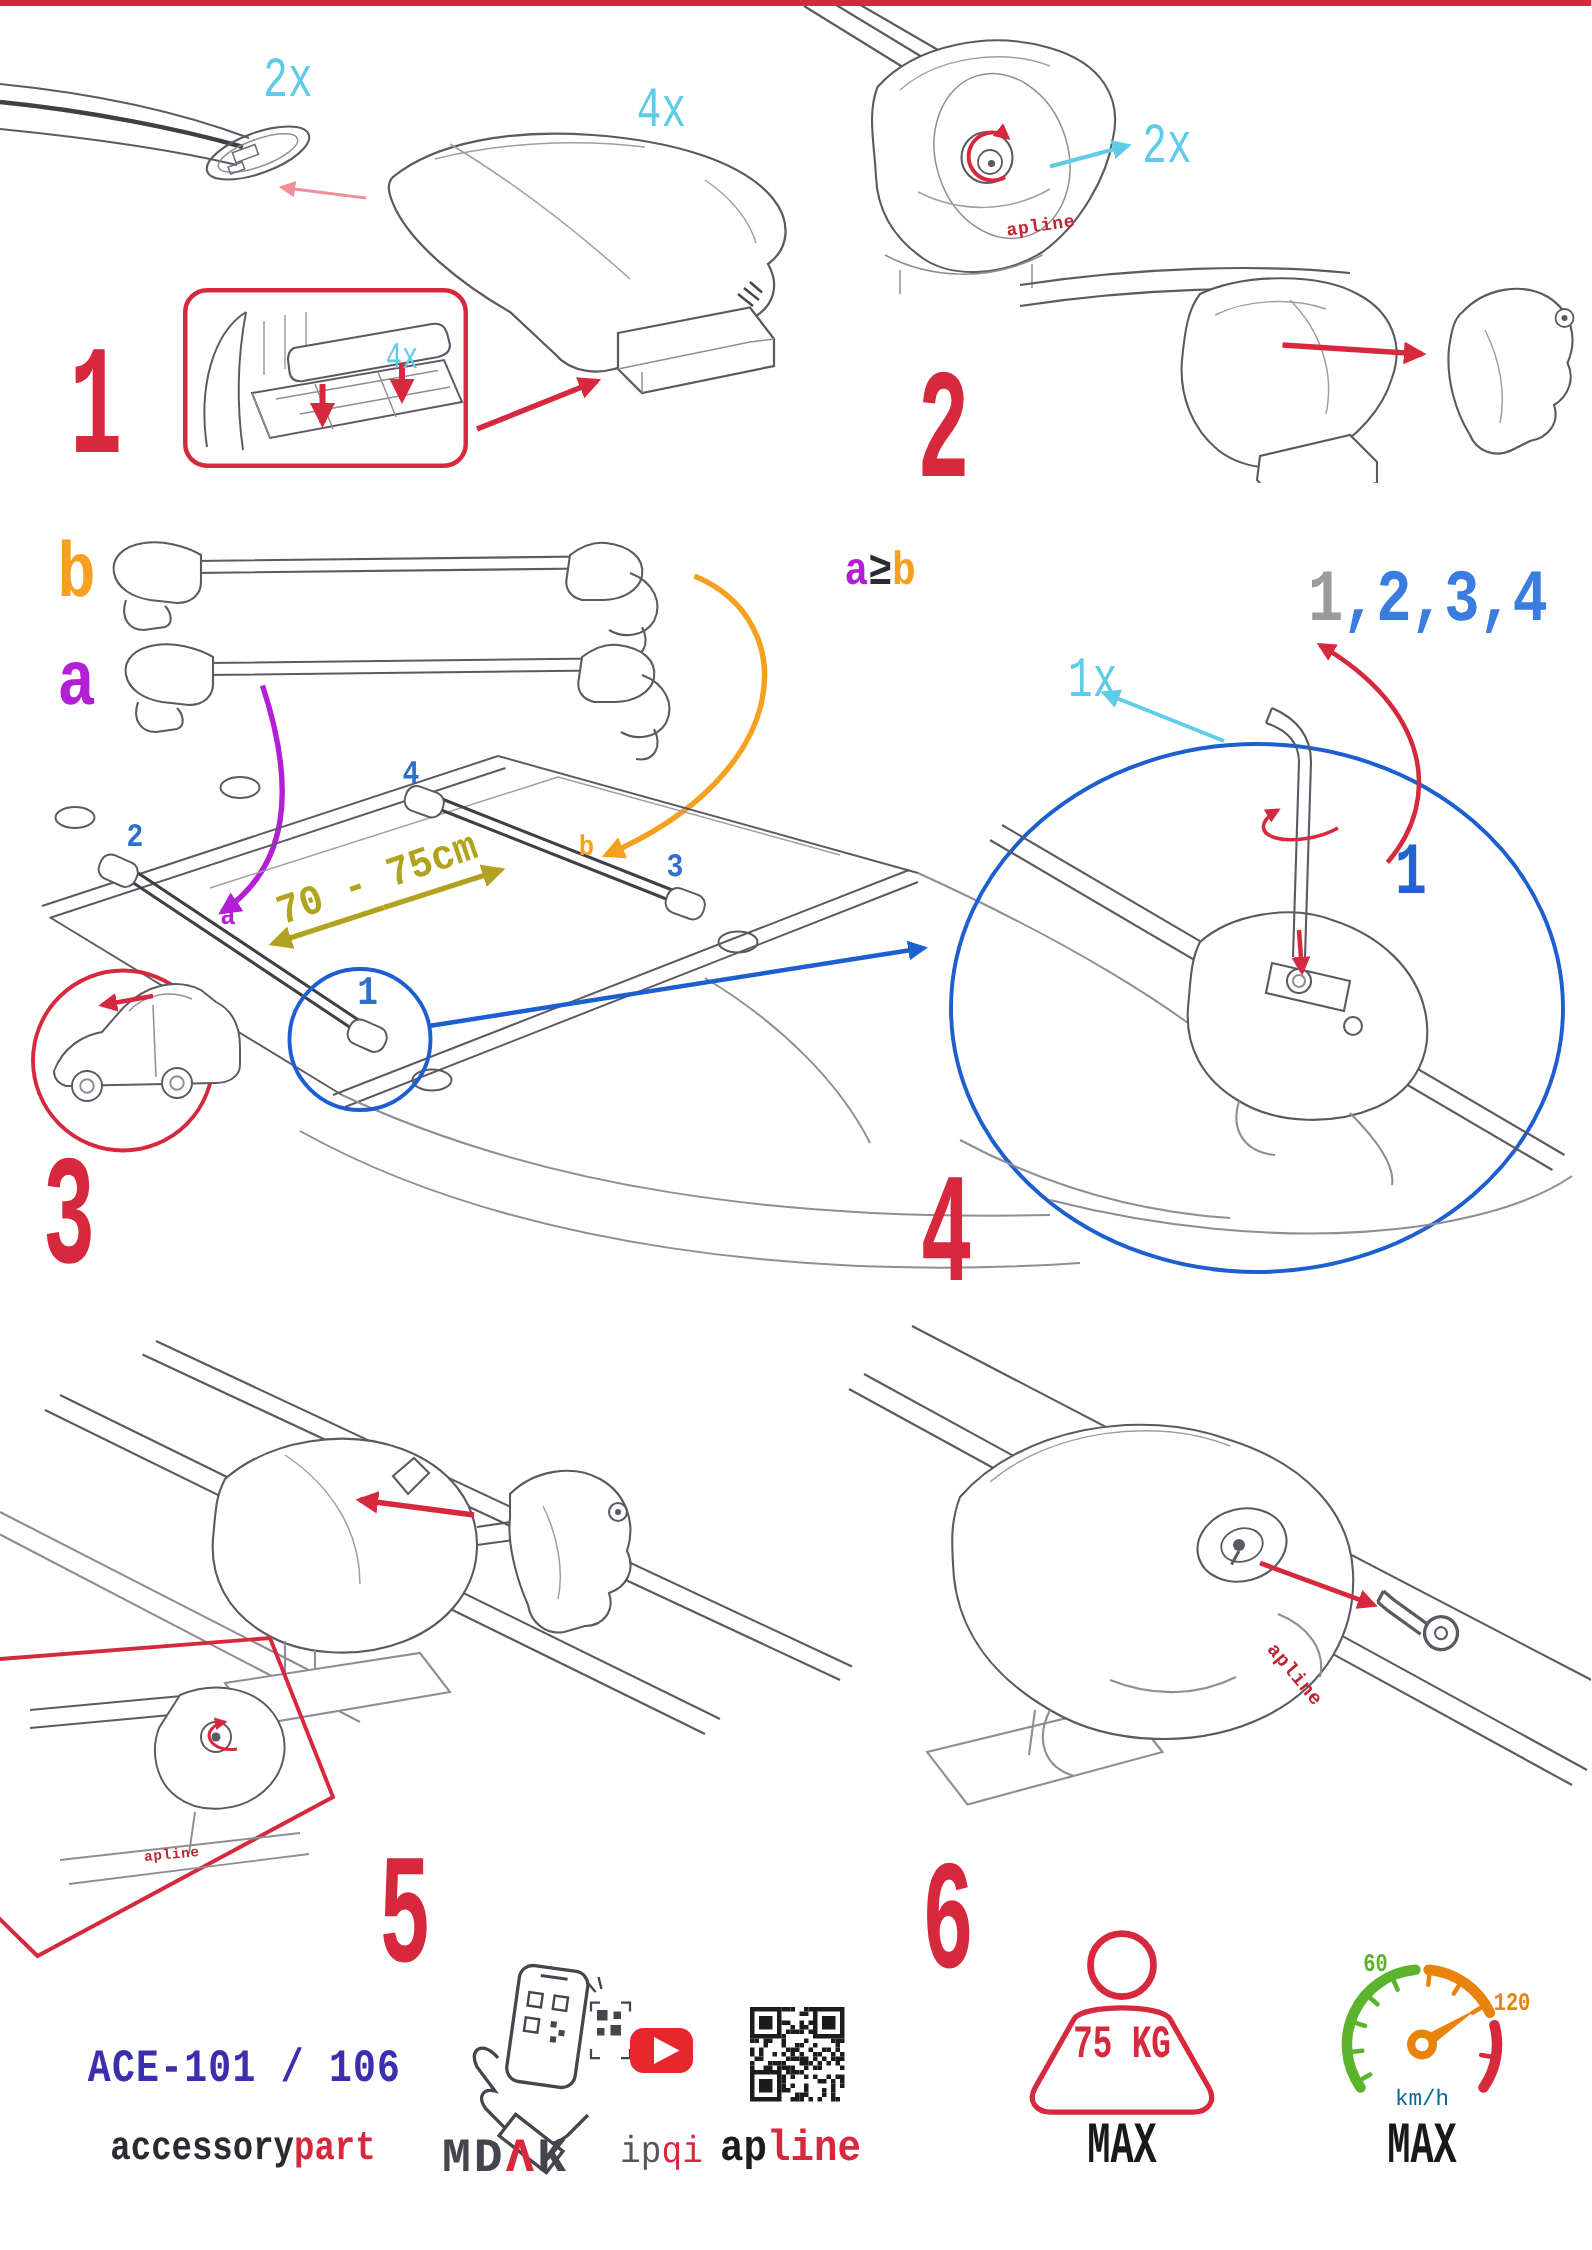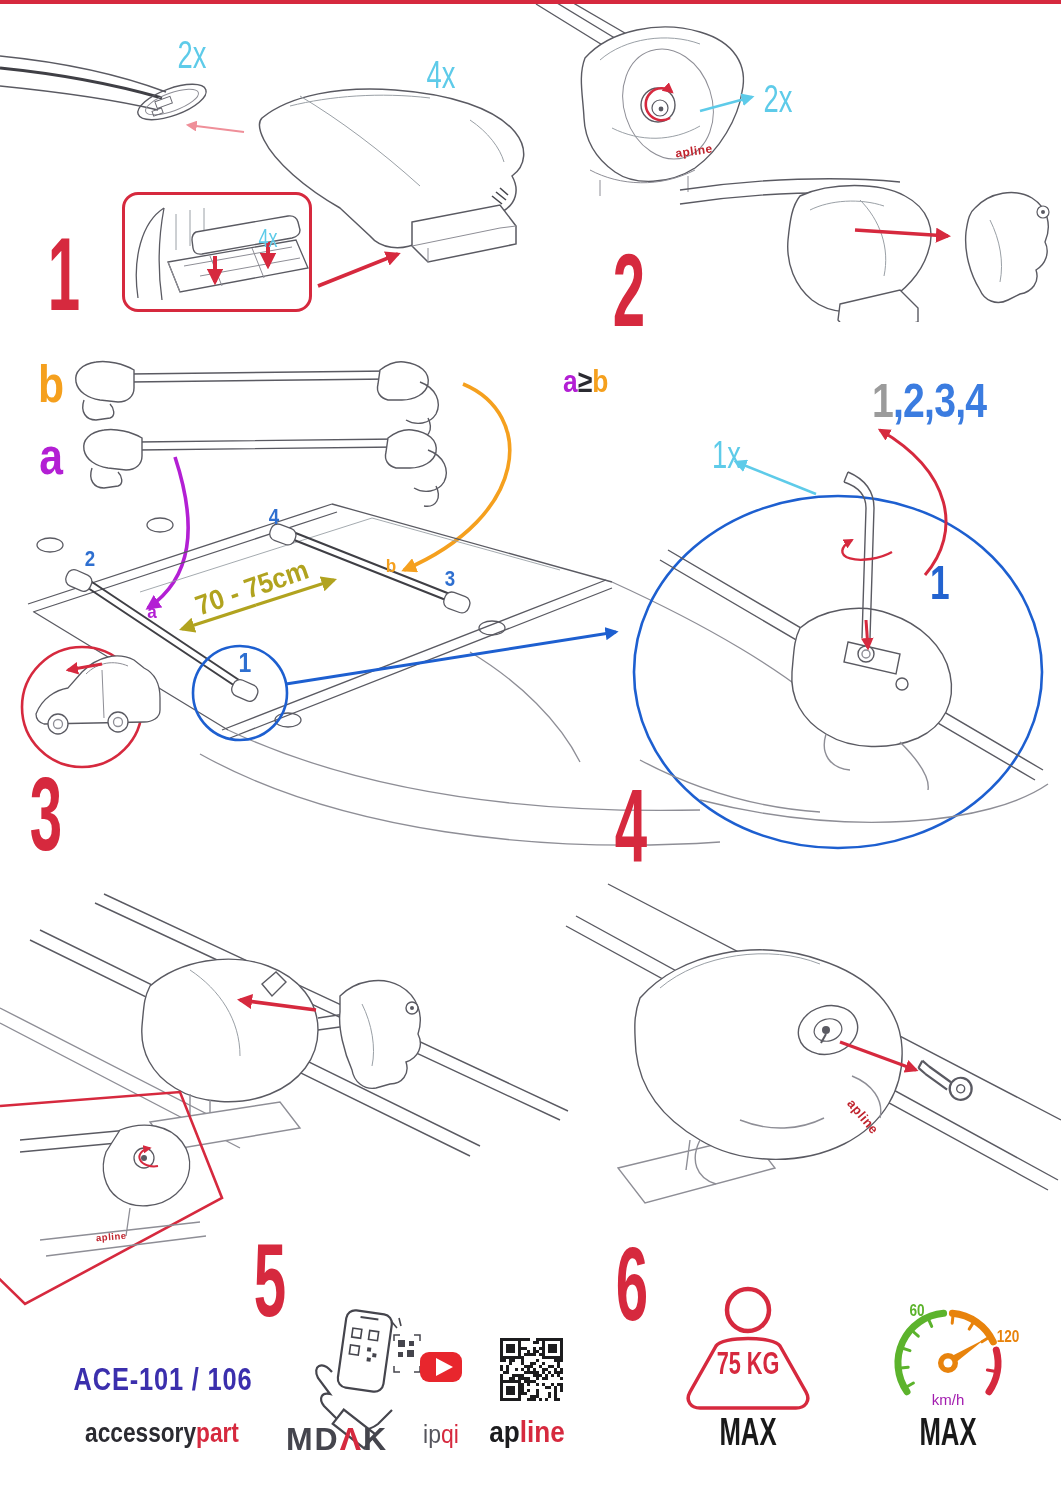--- a/index.html
+++ b/index.html
@@ -1,17 +1,17 @@
 <!DOCTYPE html>
 <html><head>
 <meta charset="utf-8">
 <style>
   html,body{margin:0;padding:0;background:#fff;}
   .page{position:relative;width:1061px;height:1500px;background:#ffffff;overflow:hidden;
-        font-family:Liberation Sans, sans-serif;}
+        font-family:Liberation Mono, monospace;}
   .page svg{position:absolute;left:0;}
   .ov{position:absolute;white-space:nowrap;line-height:1;}
   .ctr{transform:translateX(-50%);}
   .stepnum{font-size:104px;font-weight:700;color:#d6293e;transform:translateX(-50%) scaleX(.56);}
   .qty{font-size:38px;color:#5ecbe9;transform:translateX(-50%) scaleX(.72);}
   .qty-sm{font-size:25px;color:#5ecbe9;transform:translateX(-50%) scaleX(.72);}
   .barlabel{font-size:52px;font-weight:700;transform:translateX(-50%) scaleX(.82);}
   .c-purple{color:#b31fd4}.c-orange{color:#f5a01e}.c-gray{color:#9b9b9b}
   .c-red{color:#d6293e}.c-dark{color:#2b2b31}
   .c-green{color:#5cb32c}.c-amber{color:#e8830c}
@@ -24,21 +24,21 @@
   .distance{font-size:28px;font-weight:700;color:#b1a31f;transform:translateX(-50%) rotate(-19deg) scaleX(.92);}
   .aplogo{font-weight:700;color:#c0242e;letter-spacing:.5px;}
   .prodcode{font-size:31px;font-weight:700;color:#3b2fad;transform:translateX(-50%) scaleX(.82);letter-spacing:1px;}
   .accpart{font-size:27px;font-weight:700;transform:translateX(-50%) scaleX(.84);}
   .mdak{font-size:32px;font-weight:700;color:#45454d;letter-spacing:2px;transform:translateX(-50%);}
   .ipqi{font-size:25px;color:#55555d;transform:translateX(-50%) scaleX(.92);}
   .apline-big{font-size:29px;font-weight:700;transform:translateX(-50%) scaleX(.9);}
   .maxlbl{font-size:39px;font-weight:700;color:#191919;transform:translateX(-50%) scaleX(.66);}
   .kg{font-size:31px;font-weight:700;color:#d6293e;transform:translateX(-50%) scaleX(.7);}
   .speedtick{font-size:17px;font-weight:700;transform:translateX(-50%) scaleX(.8);}
-  .kmh{font-size:15px;color:#a21caf;transform:translateX(-50%);}
+  .kmh{font-size:15px;color:#0369a1;transform:translateX(-50%);}
   .inset-box{position:absolute;border:3px solid #d6293e;border-radius:16px;}
 </style>
 </head>
 <body>
 
 <div class="page">
 
   <svg style="top:0" width="1061" height="322" viewBox="0 0 1061 322">
     <defs>
       <marker id="b1-red" viewBox="0 0 10 10" refX="8" refY="5" markerWidth="4.2" markerHeight="4.2" orient="auto">

